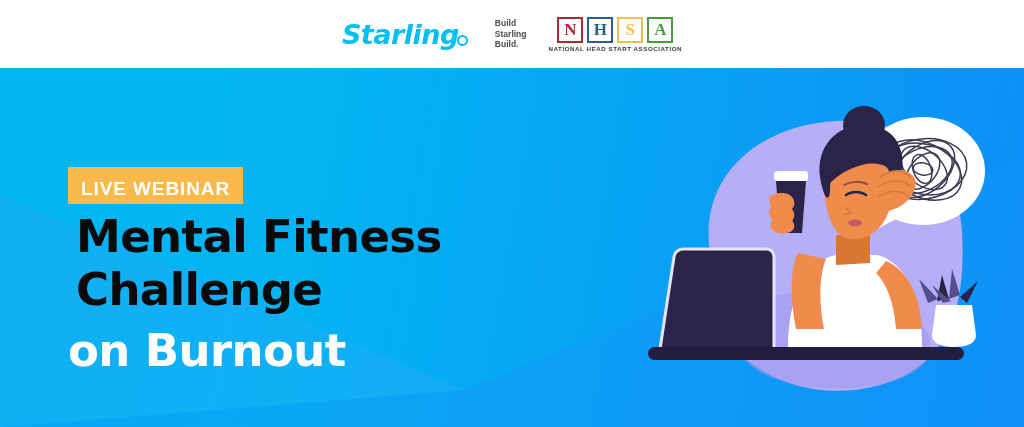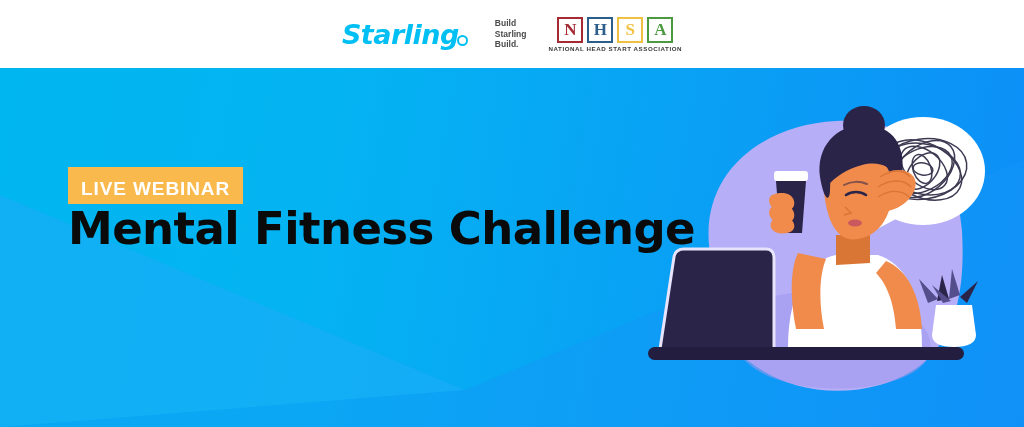--- a/index.html
+++ b/index.html
@@ -66,21 +66,21 @@
     background:#F9B94C;color:#ffffff;
     font-size:19px;font-weight:bold;letter-spacing:0.9px;
     padding:12px 13px 6px 13px;line-height:1;
   }
   .headline{
     position:absolute;left:68px;top:134px;width:640px;
   }
   .headline .l1{
     font-family:"DejaVu Sans", sans-serif;
     font-size:45px;font-weight:bold;color:#0a0a0a;line-height:1.18;
-    letter-spacing:-0.6px;margin:0;
+    letter-spacing:-0.6px;margin:8px;
   }
   .headline .l2{
     font-family:"DejaVu Sans", sans-serif;
     font-size:45px;font-weight:bold;color:#ffffff;line-height:1.18;
     letter-spacing:-0.6px;margin:0;
   }
 
   .illustration{
     position:absolute;left:640px;top:35px;width:384px;height:300px;
   }
@@ -119,20 +119,21 @@
       <polygon points="0,127 465,322 1024,92 1024,359 0,359" fill="#1596F7" opacity="0.42"></polygon>
       <polygon points="0,127 465,322 0,359" fill="#25C3F7" opacity="0.30"></polygon>
     </svg>
 
     <div class="hero-content">
 
       <div class="badge">LIVE WEBINAR</div>
 
       <div class="headline">
         <div class="l1">Mental Fitness Challenge</div>
+        <div class="l2">on Burnout</div>
       </div>
 
       <svg class="illustration" viewBox="0 0 384 300">
 
         <g>
           <path d="M70,150 C58,72 120,22 196,18 C272,14 318,58 322,128
                    C326,200 312,262 240,282 C168,302 96,268 78,216
                    C66,186 73,168 70,150 Z" fill="#B6AEF6"></path>
           <path d="M96,210 C120,188 190,182 236,196 C282,210 300,236 286,258
                    C262,292 150,296 110,262 C86,242 84,222 96,210 Z" fill="#9F97EC" opacity="0.55"></path>

